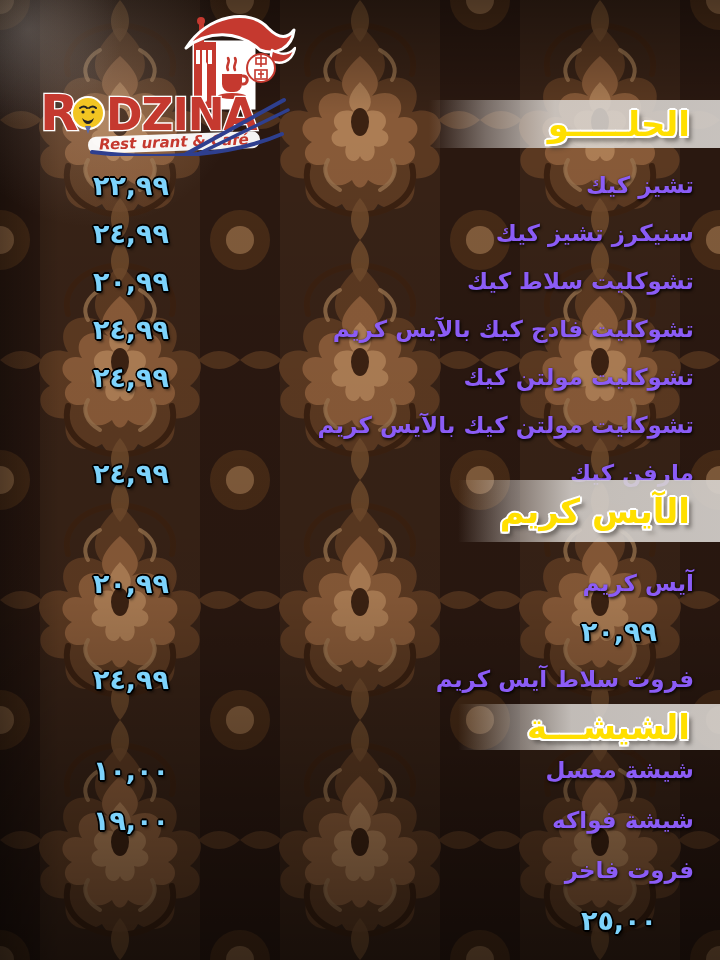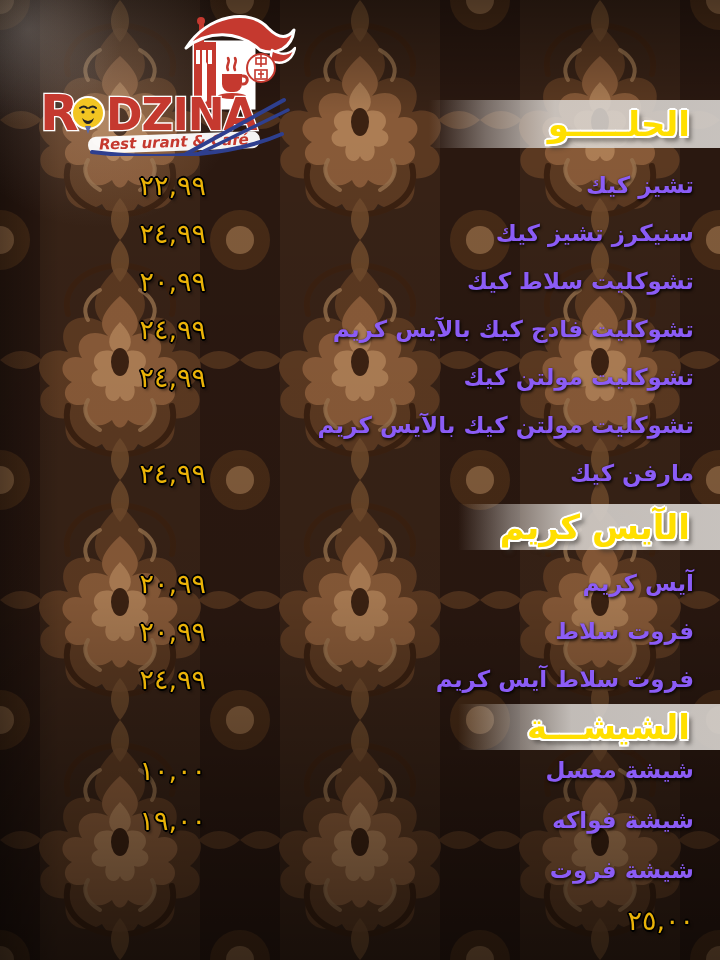--- a/index.html
+++ b/index.html
@@ -29,22 +29,22 @@
   .row{
     position:absolute;left:0;width:720px;height:48px;z-index:3;
     direction:rtl;display:flex;align-items:center;justify-content:space-between;
     padding:0 26px 0 56px;box-sizing:border-box;
   }
   .item-name{
     color:#8b5cf6;font-weight:bold;font-size:23px;white-space:nowrap;
     text-shadow:1px 2px 3px rgba(0,0,0,0.75), 0 0 2px rgba(0,0,0,0.4);
   }
   .item-price{
-    direction:rtl;width:150px;
-    color:#eab308;font-weight:normal;font-size:27px;letter-spacing:1px;white-space:nowrap;
+    direction:rtl;width:150px;text-align:center;
+    color:#7dd3fc;font-weight:bold;font-size:27px;letter-spacing:1px;white-space:nowrap;
     text-shadow:
       -1.6px 0 0 #000, 1.6px 0 0 #000, 0 -1.6px 0 #000, 0 1.6px 0 #000,
       -1.2px -1.2px 0 #000, 1.2px -1.2px 0 #000, -1.2px 1.2px 0 #000, 1.2px 1.2px 0 #000,
       2px 3px 3px rgba(0,0,0,0.6);
   }
 </style>
 </head>
 <body>
 
 <div class="page">
@@ -199,49 +199,48 @@
     <span class="item-price">٢٤,٩٩</span>
   </div>
   <div class="row" style="top:401px;">
     <span class="item-name">تشوكليت مولتن كيك بالآيس كريم</span>
   </div>
   <div class="row" style="top:449px;">
     <span class="item-name">مارفن كيك</span>
     <span class="item-price">٢٤,٩٩</span>
   </div>
 
-  <div class="band" style="top:504px;height:46px;width:270px;">
+  <div class="band" style="top:480px;height:62px;width:270px;">
     <div class="band-title">الآيس كريم</div>
   </div>
 
   <div class="row" style="top:559px;">
     <span class="item-name">آيس كريم</span>
     <span class="item-price">٢٠,٩٩</span>
   </div>
   <div class="row" style="top:607px;">
-    <span class="item-name">فروت سلاط</span>
     <span class="item-price">٢٠,٩٩</span>
   </div>
   <div class="row" style="top:655px;">
     <span class="item-name">فروت سلاط آيس كريم</span>
     <span class="item-price">٢٤,٩٩</span>
   </div>
 
   <div class="band" style="top:704px;height:46px;width:270px;">
     <div class="band-title">الشيشـــة</div>
   </div>
 
   <div class="row" style="top:746px;">
     <span class="item-name">شيشة معسل</span>
     <span class="item-price">١٠,٠٠</span>
   </div>
   <div class="row" style="top:796px;">
     <span class="item-name">شيشة فواكه</span>
     <span class="item-price">١٩,٠٠</span>
   </div>
   <div class="row" style="top:846px;">
-    <span class="item-name">شيشة فروت</span>
+    <span class="item-name">فروت فاخر</span>
   </div>
   <div class="row" style="top:896px;">
     <span class="item-price">٢٥,٠٠</span>
   </div>
 
 </div>
 
 </body></html>

